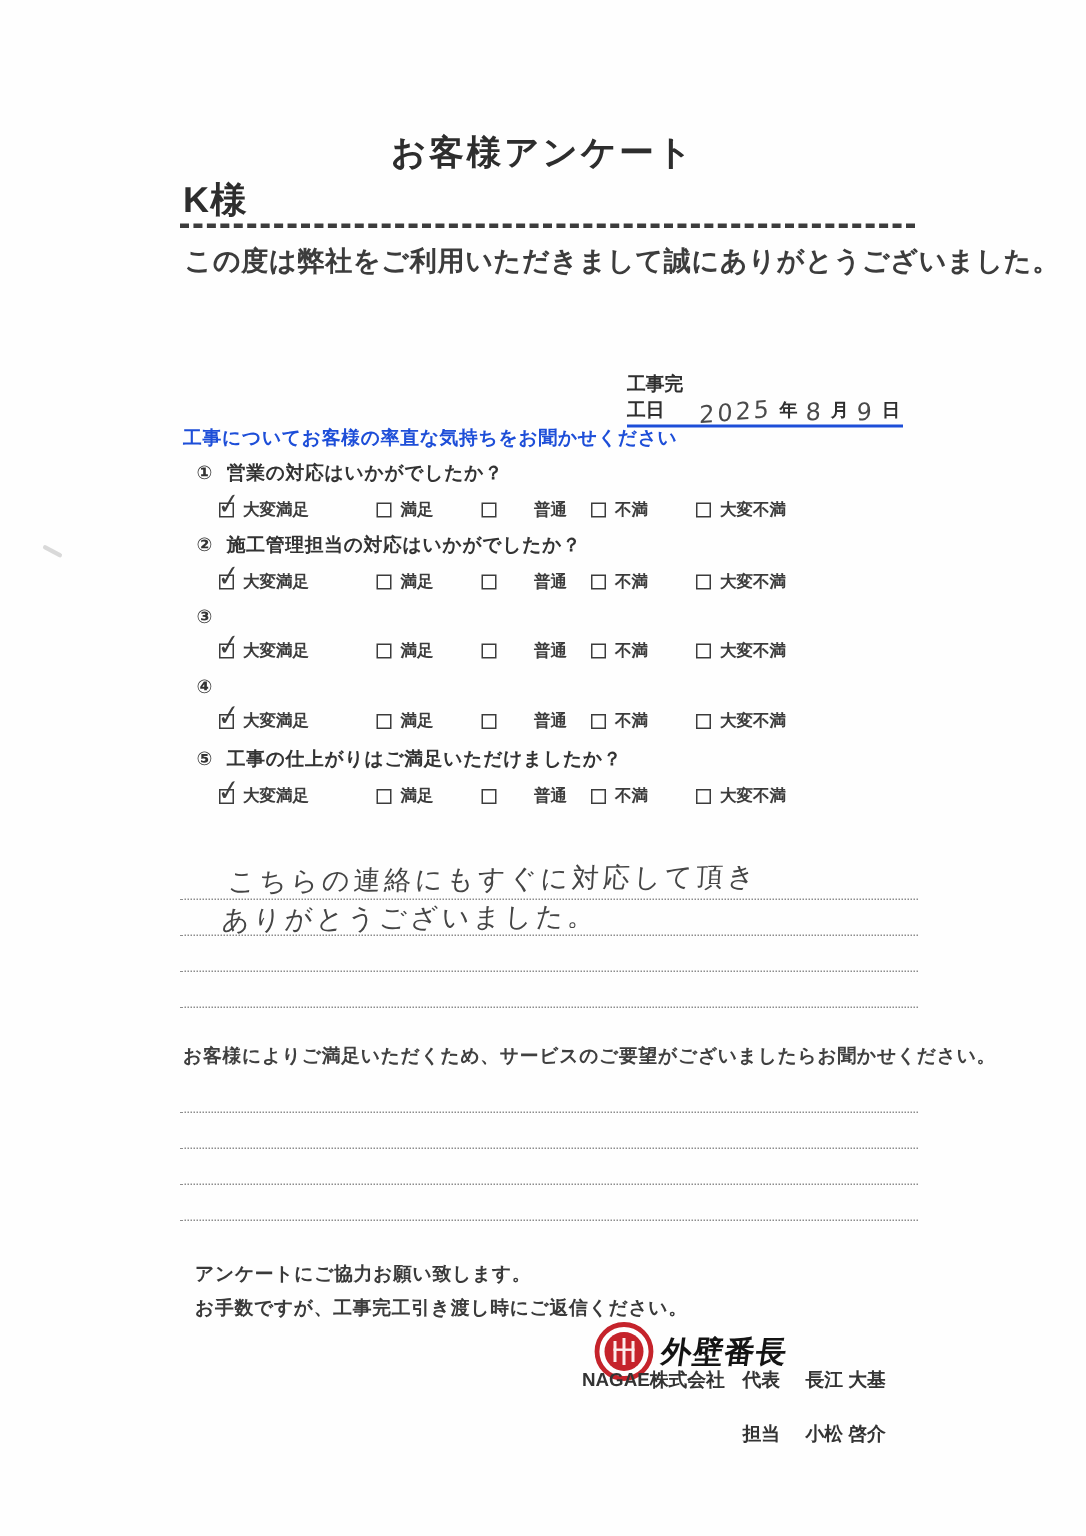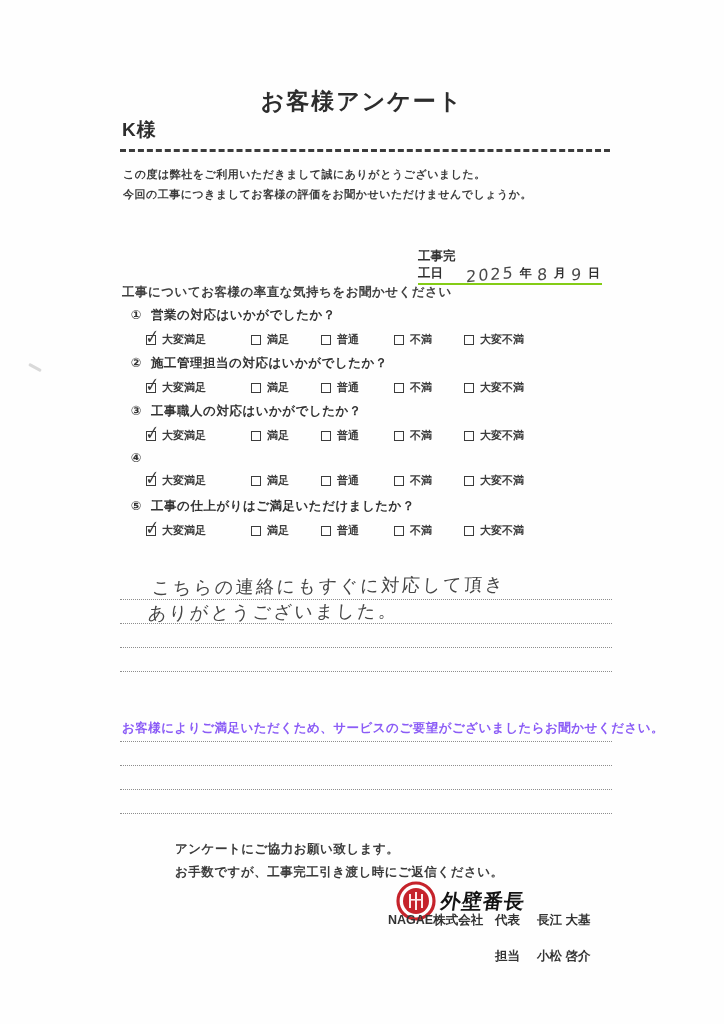--- a/index.html
+++ b/index.html
@@ -9,71 +9,71 @@
     background:#fefefe; overflow:hidden;
     font-family:"Liberation Sans","DejaVu Sans",sans-serif;
     color:#3a3a3a;
   }
   .title {
     position:absolute; top:86px; left:0; width:100%; text-align:center;
     font-size:23px; font-weight:bold; letter-spacing:2px; color:#2d2d2d;
   }
   .customer {
     position:absolute; top:117px; left:122px;
-    font-size:19px; font-weight:bold; color:#2d2d2d; letter-spacing:1px;
+    font-size:24px; font-weight:bold; color:#2d2d2d; letter-spacing:1px;
   }
   .divider {
     position:absolute; top:149px; left:120px; width:490px; height:0;
     border-top:3px dashed #3c3c3c;
   }
   .intro { position:absolute; top:165px; left:123px; }
   .intro p {
-    font-size:11px; font-weight:bold; line-height:19.5px; color:#3c3c3c;
+    font-size:18px; font-weight:bold; line-height:19.5px; color:#3c3c3c;
     letter-spacing:0.5px;
   }
   .date-row {
     position:absolute; top:248px; left:418px; width:184px;
-    border-bottom:2px solid #84cc16; padding-bottom:1px;
+    border-bottom:2px solid #1d4ed8; padding-bottom:1px;
     display:flex; align-items:flex-end; gap:3px;
   }
   .date-label { font-size:12.5px; font-weight:bold; color:#2f2f2f; }
   .date-unit  { font-size:12px; font-weight:bold; color:#2f2f2f; margin:0 2px; }
   .hand-num {
     font-family:"DejaVu Sans",sans-serif; font-size:16px; color:#4a4a4a;
     transform:rotate(-5deg) skewX(-6deg); display:inline-block;
     letter-spacing:2px; line-height:14px;
   }
   .orange-heading {
     position:absolute; left:122px; font-size:12.5px; font-weight:bold;
     letter-spacing:0.5px;
   }
   .question { position:absolute; left:131px; width:480px; }
   .q-line { display:flex; gap:9px; font-size:12.5px; font-weight:bold; color:#333; letter-spacing:0.5px; }
   .opts { display:flex; margin-top:8px; padding-left:15px; }
   .opt { display:flex; align-items:center; font-size:11px; font-weight:bold; color:#3c3c3c; }
-  .opt-0 { width:105px; } .opt-1 { width:70px; } .opt-2 { width:73px; } .opt-3 { width:70px; }
+  .opt-0 { width:105px; } .opt-1 { width:70px; } .opt-2 { width:73px;gap:19px; } .opt-3 { width:70px; }
   .checkbox {
     position:relative; display:inline-block; width:10px; height:10px;
     border:1.6px solid #3c3c3c; margin-right:6px; background:#fff; flex:0 0 auto;
   }
   .checkbox.checked::after {
     content:"✓"; position:absolute; left:-2px; top:-10px;
     font-family:"DejaVu Sans",sans-serif; font-size:18px; font-weight:normal;
     color:#3f3f3f; transform:rotate(-12deg) skewX(-8deg);
   }
   .rule {
     position:absolute; left:120px; width:492px; height:0;
     border-bottom:1.5px dotted #8d8d8d;
   }
   .handwriting {
     position:absolute; font-family:"DejaVu Sans",sans-serif; color:#454545;
     font-size:18px; letter-spacing:2.5px; white-space:nowrap;
     transform:rotate(-0.6deg) skewX(-4deg);
   }
-  .footer-note { position:absolute; left:130px; font-size:12.5px; font-weight:bold; color:#3a3a3a; letter-spacing:0.5px;margin-left:45px; }
+  .footer-note { position:absolute; left:130px; font-size:12.5px; font-weight:bold; color:#3a3a3a; letter-spacing:0.5px; }
   .logo-box { position:absolute; top:881px; left:396px; display:flex; align-items:center; gap:5px; }
   .brand-text {
     font-size:20px; font-weight:bold; color:#141414; letter-spacing:1px;
     transform:skewX(-8deg); display:inline-block;
   }
   .company-row { position:absolute; top:912px; left:388px; font-size:12.5px; font-weight:bold; color:#333; display:flex; }
   .company-name { width:107px; }
   .role-label { width:42px; }
   .staff-row { position:absolute; top:948px; left:495px; font-size:12.5px; font-weight:bold; color:#333; display:flex; }
   .scan-artifact {
@@ -85,34 +85,33 @@
 <body>
 
 <div class="page">
 
   <div class="title">お客様アンケート</div>
   <div class="customer">K様</div>
   <div class="divider"></div>
 
   <div class="intro">
     <p>この度は弊社をご利用いただきまして誠にありがとうございました。</p>
-    <p>今回の工事につきましてお客様の評価をお聞かせいただけませんでしょうか。</p>
   </div>
 
   <div class="date-row">
     <span class="date-label">工事完工日</span>
     <span class="hand-num">2025</span>
     <span class="date-unit">年</span>
     <span class="hand-num">8</span>
     <span class="date-unit">月</span>
     <span class="hand-num">9</span>
     <span class="date-unit">日</span>
   </div>
 
-  <div class="orange-heading" style="top: 284px; color: #404040;">工事についてお客様の率直な気持ちをお聞かせください</div>
+  <div class="orange-heading" style="top: 284px; color: #1d4ed8;">工事についてお客様の率直な気持ちをお聞かせください</div>
 
   <div class="question" style="top:307px;">
     <div class="q-line">
       <span>①</span>
       <span>営業の対応はいかがでしたか？</span>
     </div>
     <div class="opts">
       <span class="opt opt-0">
           <span class="checkbox checked"></span>
           <span>大変満足</span>
@@ -161,21 +160,20 @@
       <span class="opt opt-4">
           <span class="checkbox"></span>
           <span>大変不満</span>
         </span>
     </div>
   </div>
 
   <div class="question" style="top:403px;">
     <div class="q-line">
       <span>③</span>
-      <span>工事職人の対応はいかがでしたか？</span>
     </div>
     <div class="opts">
       <span class="opt opt-0">
           <span class="checkbox checked"></span>
           <span>大変満足</span>
         </span>
       <span class="opt opt-1">
           <span class="checkbox"></span>
           <span>満足</span>
         </span>
@@ -251,21 +249,21 @@
     </div>
   </div>
 
   <div class="rule" style="top:599px;"></div>
   <div class="rule" style="top:623px;"></div>
   <div class="rule" style="top:647px;"></div>
   <div class="rule" style="top:671px;"></div>
   <div class="handwriting" style="top:574px; left:152px;">こちらの連絡にもすぐに対応して頂き</div>
   <div class="handwriting" style="top:600px; left:148px;">ありがとうございました。</div>
 
-  <div class="orange-heading" style="top: 720px; color: #8b5cf6;">お客様によりご満足いただくため、サービスのご要望がございましたらお聞かせください。</div>
+  <div class="orange-heading" style="top: 696px; color: #404040;">お客様によりご満足いただくため、サービスのご要望がございましたらお聞かせください。</div>
 
   <div class="rule" style="top:741px;"></div>
   <div class="rule" style="top:765px;"></div>
   <div class="rule" style="top:789px;"></div>
   <div class="rule" style="top:813px;"></div>
 
   <div class="footer-note" style="top:841px;">アンケートにご協力お願い致します。</div>
   <div class="footer-note" style="top:864px;text-align:center;">お手数ですが、工事完工引き渡し時にご返信ください。</div>
 
   <div class="logo-box">

